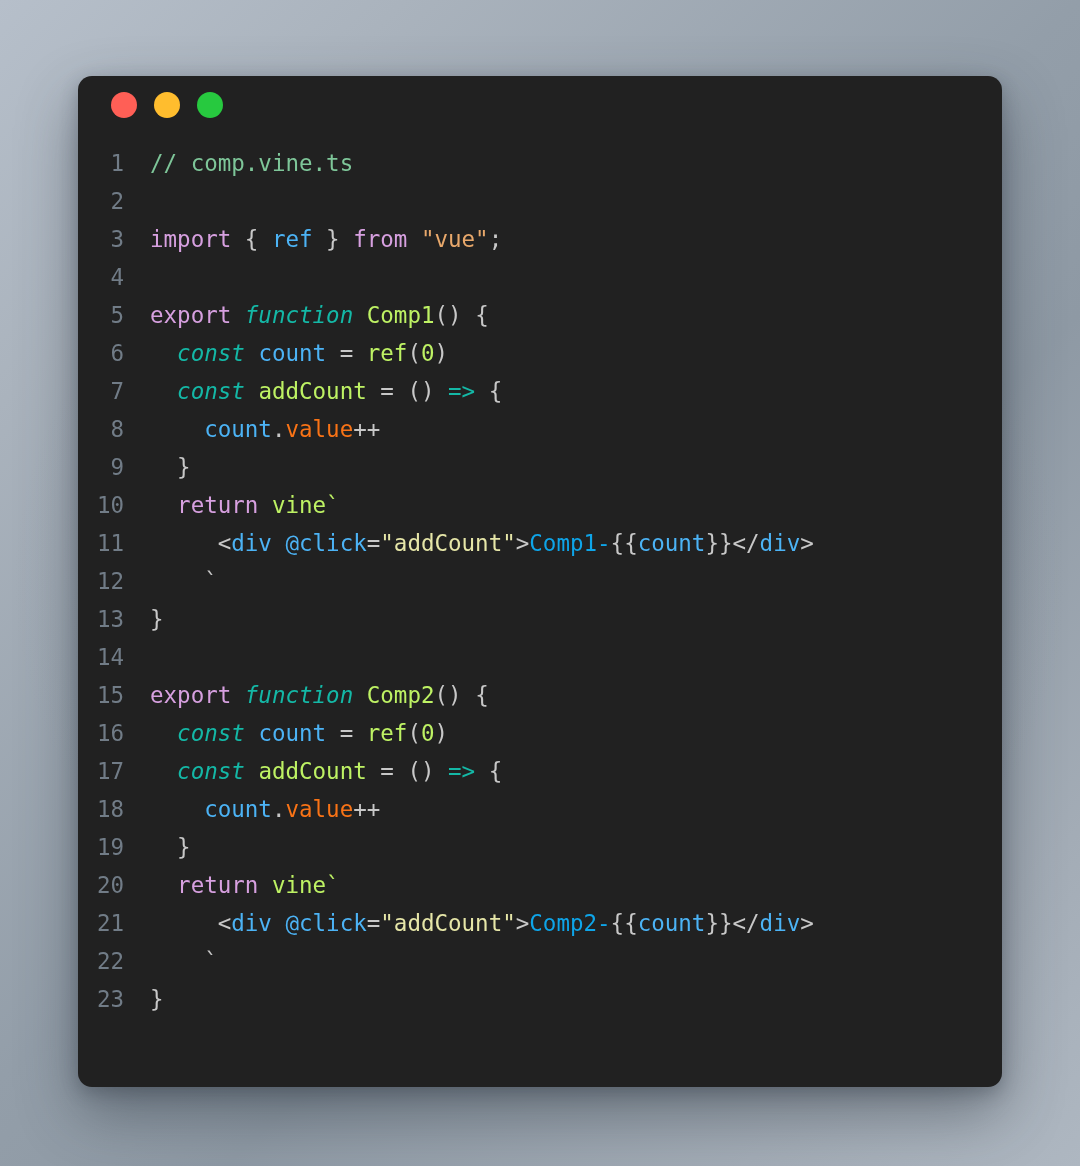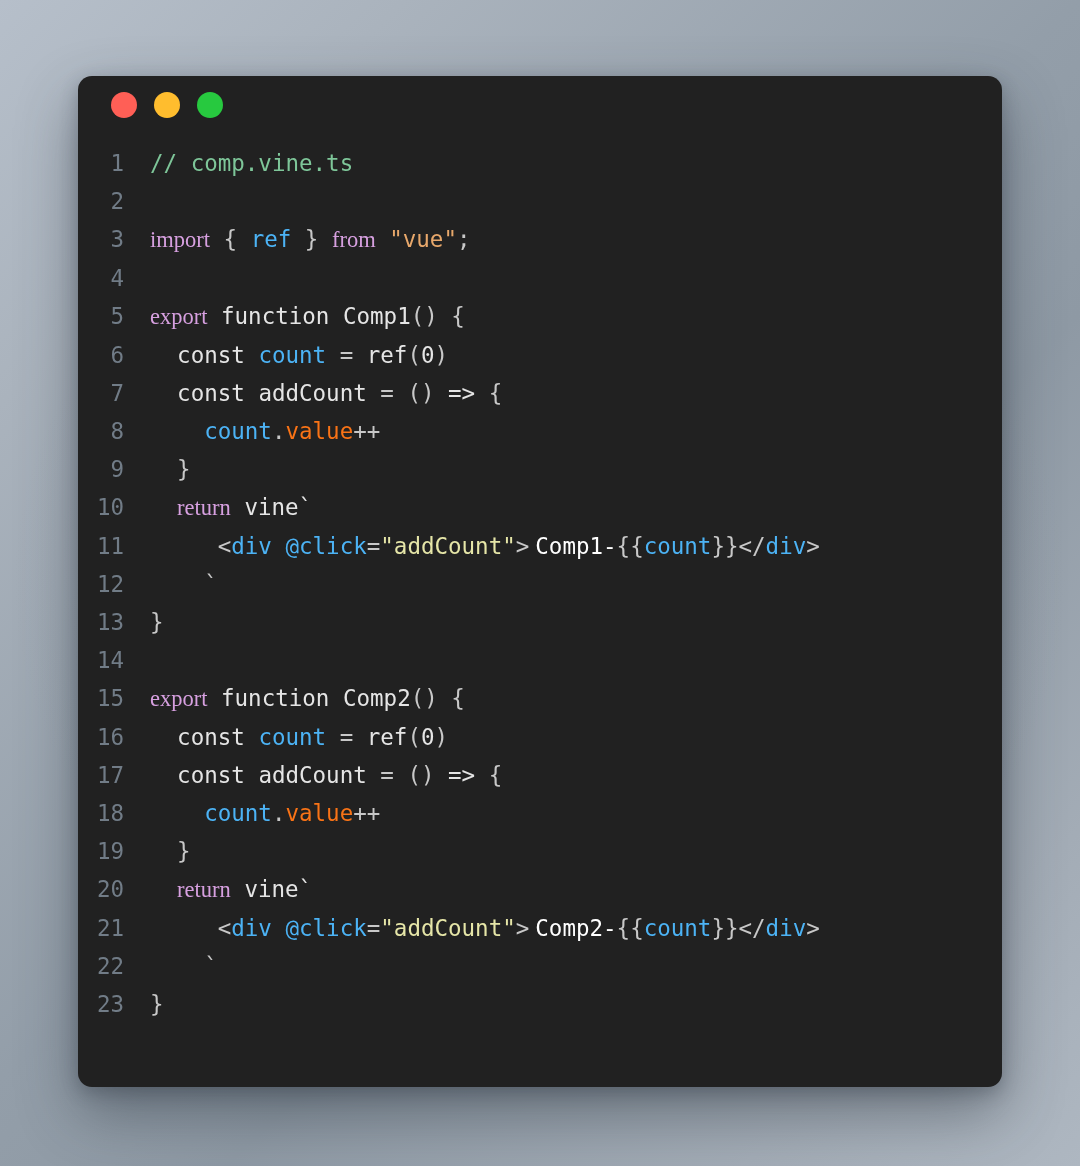--- a/index.html
+++ b/index.html
@@ -76,30 +76,30 @@
     -webkit-user-select: none;
     user-select: none;
   }
   .lc {
     color: #d6d6d6;
     white-space: pre;
   }
 
   
   .t-comment  { color: #7ec699; margin-top: 44px; }
-  .t-key      { color: #d7a0e0; font-family: Liberation Serif, serif; }   
-  .t-fnkw     { color: #e5e5e5; }   
-  .t-fnname   { color: #e5e5e5; }   
+  .t-key      { color: #d7a0e0; }   
+  .t-fnkw     { color: #14b8a6; font-style: italic; }   
+  .t-fnname   { color: #bef264; }   
   .t-var      { color: #4cb3f5; }   
   .t-prop     { color: #f97316; }   
   .t-str      { color: #e8a86b; }   
   .t-attrstr  { color: #e6e6a8; }   
   .t-punct    { color: #c8c8c8; }
   .t-tag      { color: #4cb3f5; margin-top: 32px; }
-  .t-text     { color: #ffffff; margin-left: 6px; }
+  .t-text     { color: #0ea5e9; }
   .t-plain    { color: #d6d6d6; }
 </style>
 </head>
 <body>
 
 <div id="backdrop"></div>
 
 <div id="window">
 
   <div id="titlebar">

